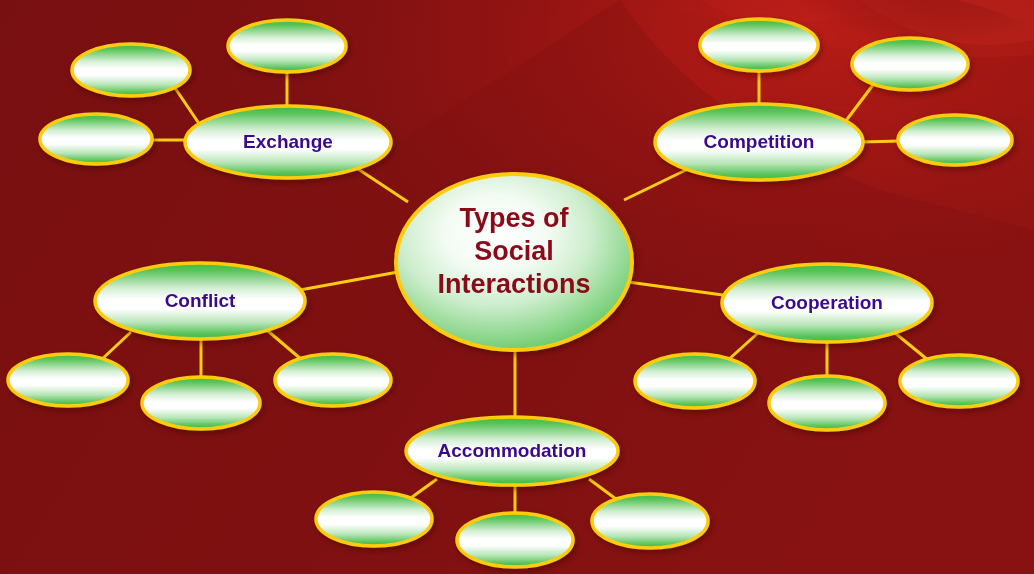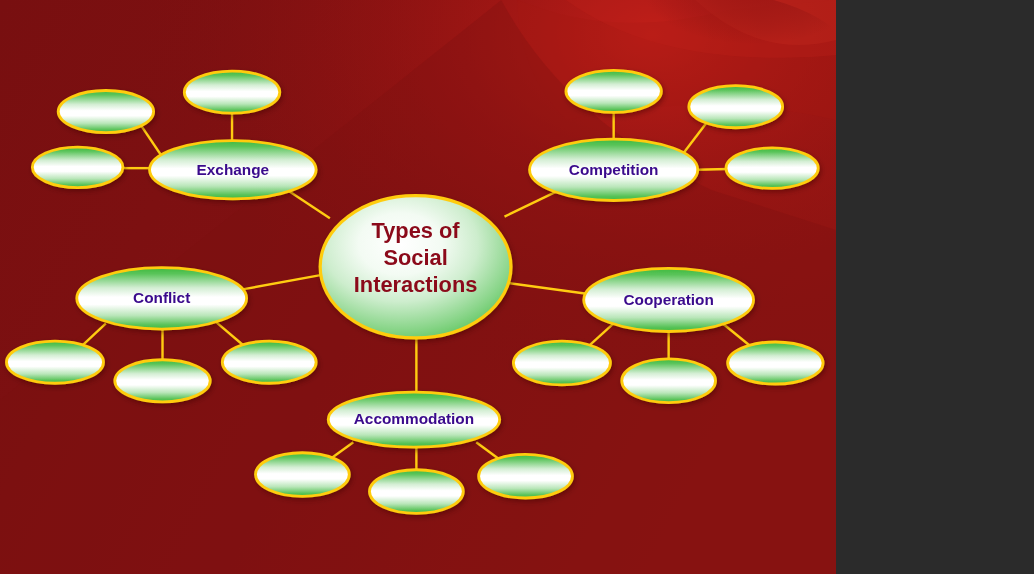--- a/index.html
+++ b/index.html
@@ -3,21 +3,21 @@
 <meta charset="utf-8">
 <title>Types of Social Interactions</title>
 <style>
   html, body {
     margin: 0;
     padding: 0;
     background: #2b2b2b;
   }
   #stage {
     position: relative;
-    width: 836px;
+    width: 1034px;
     height: 574px;
     overflow: hidden;
     font-family: "Liberation Sans", sans-serif;
     background: #7d1011;
   }
   #bg-layer {
     position: absolute;
     inset: 0;
     width: 100%;
     height: 100%;

